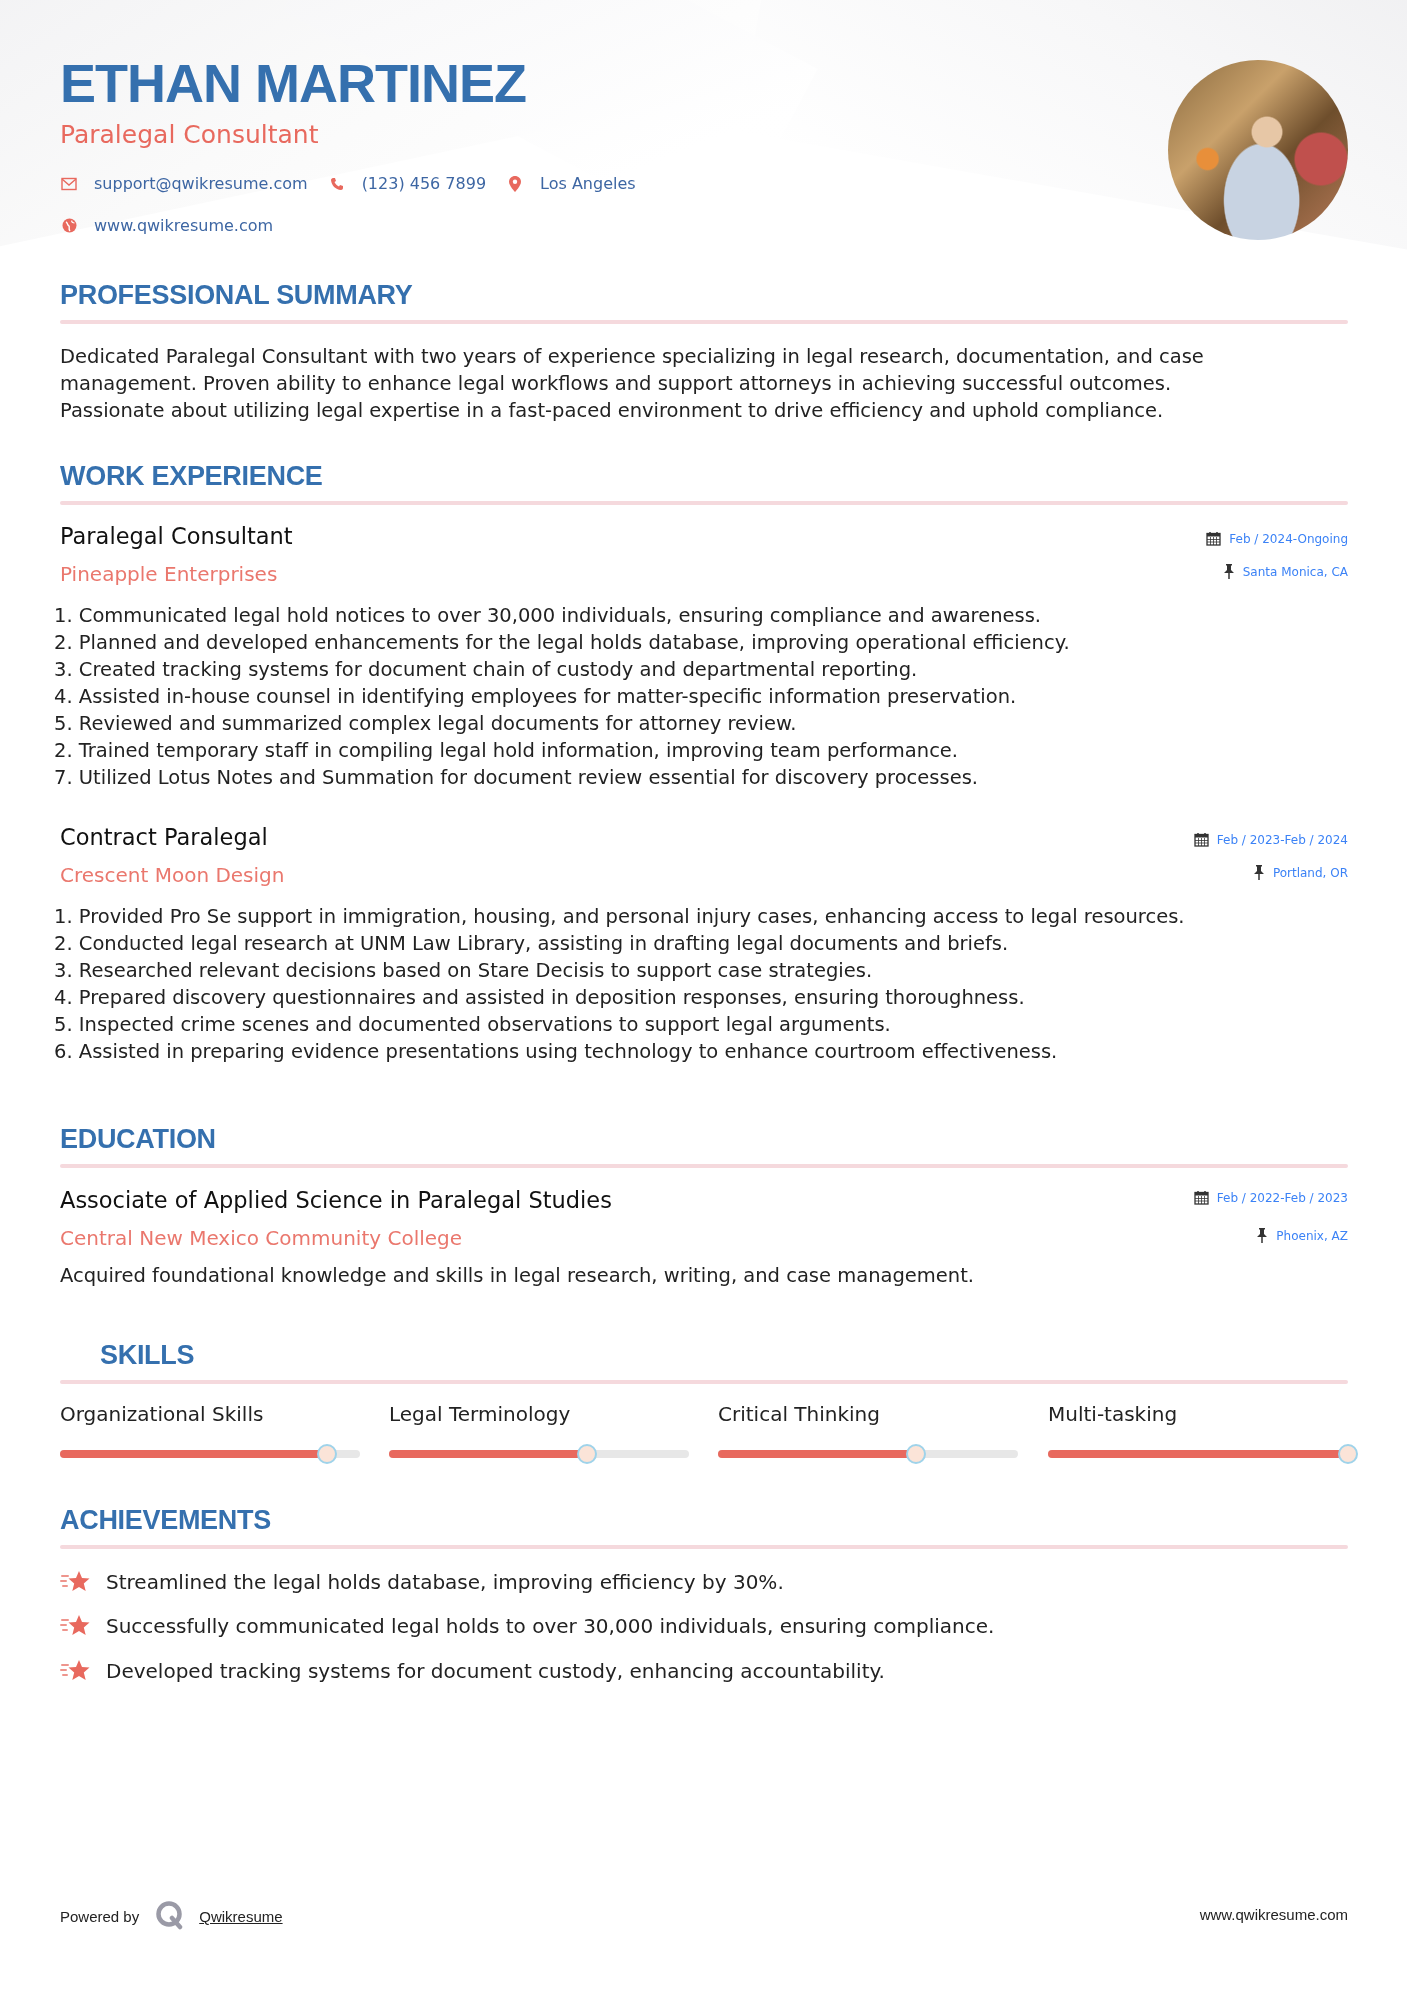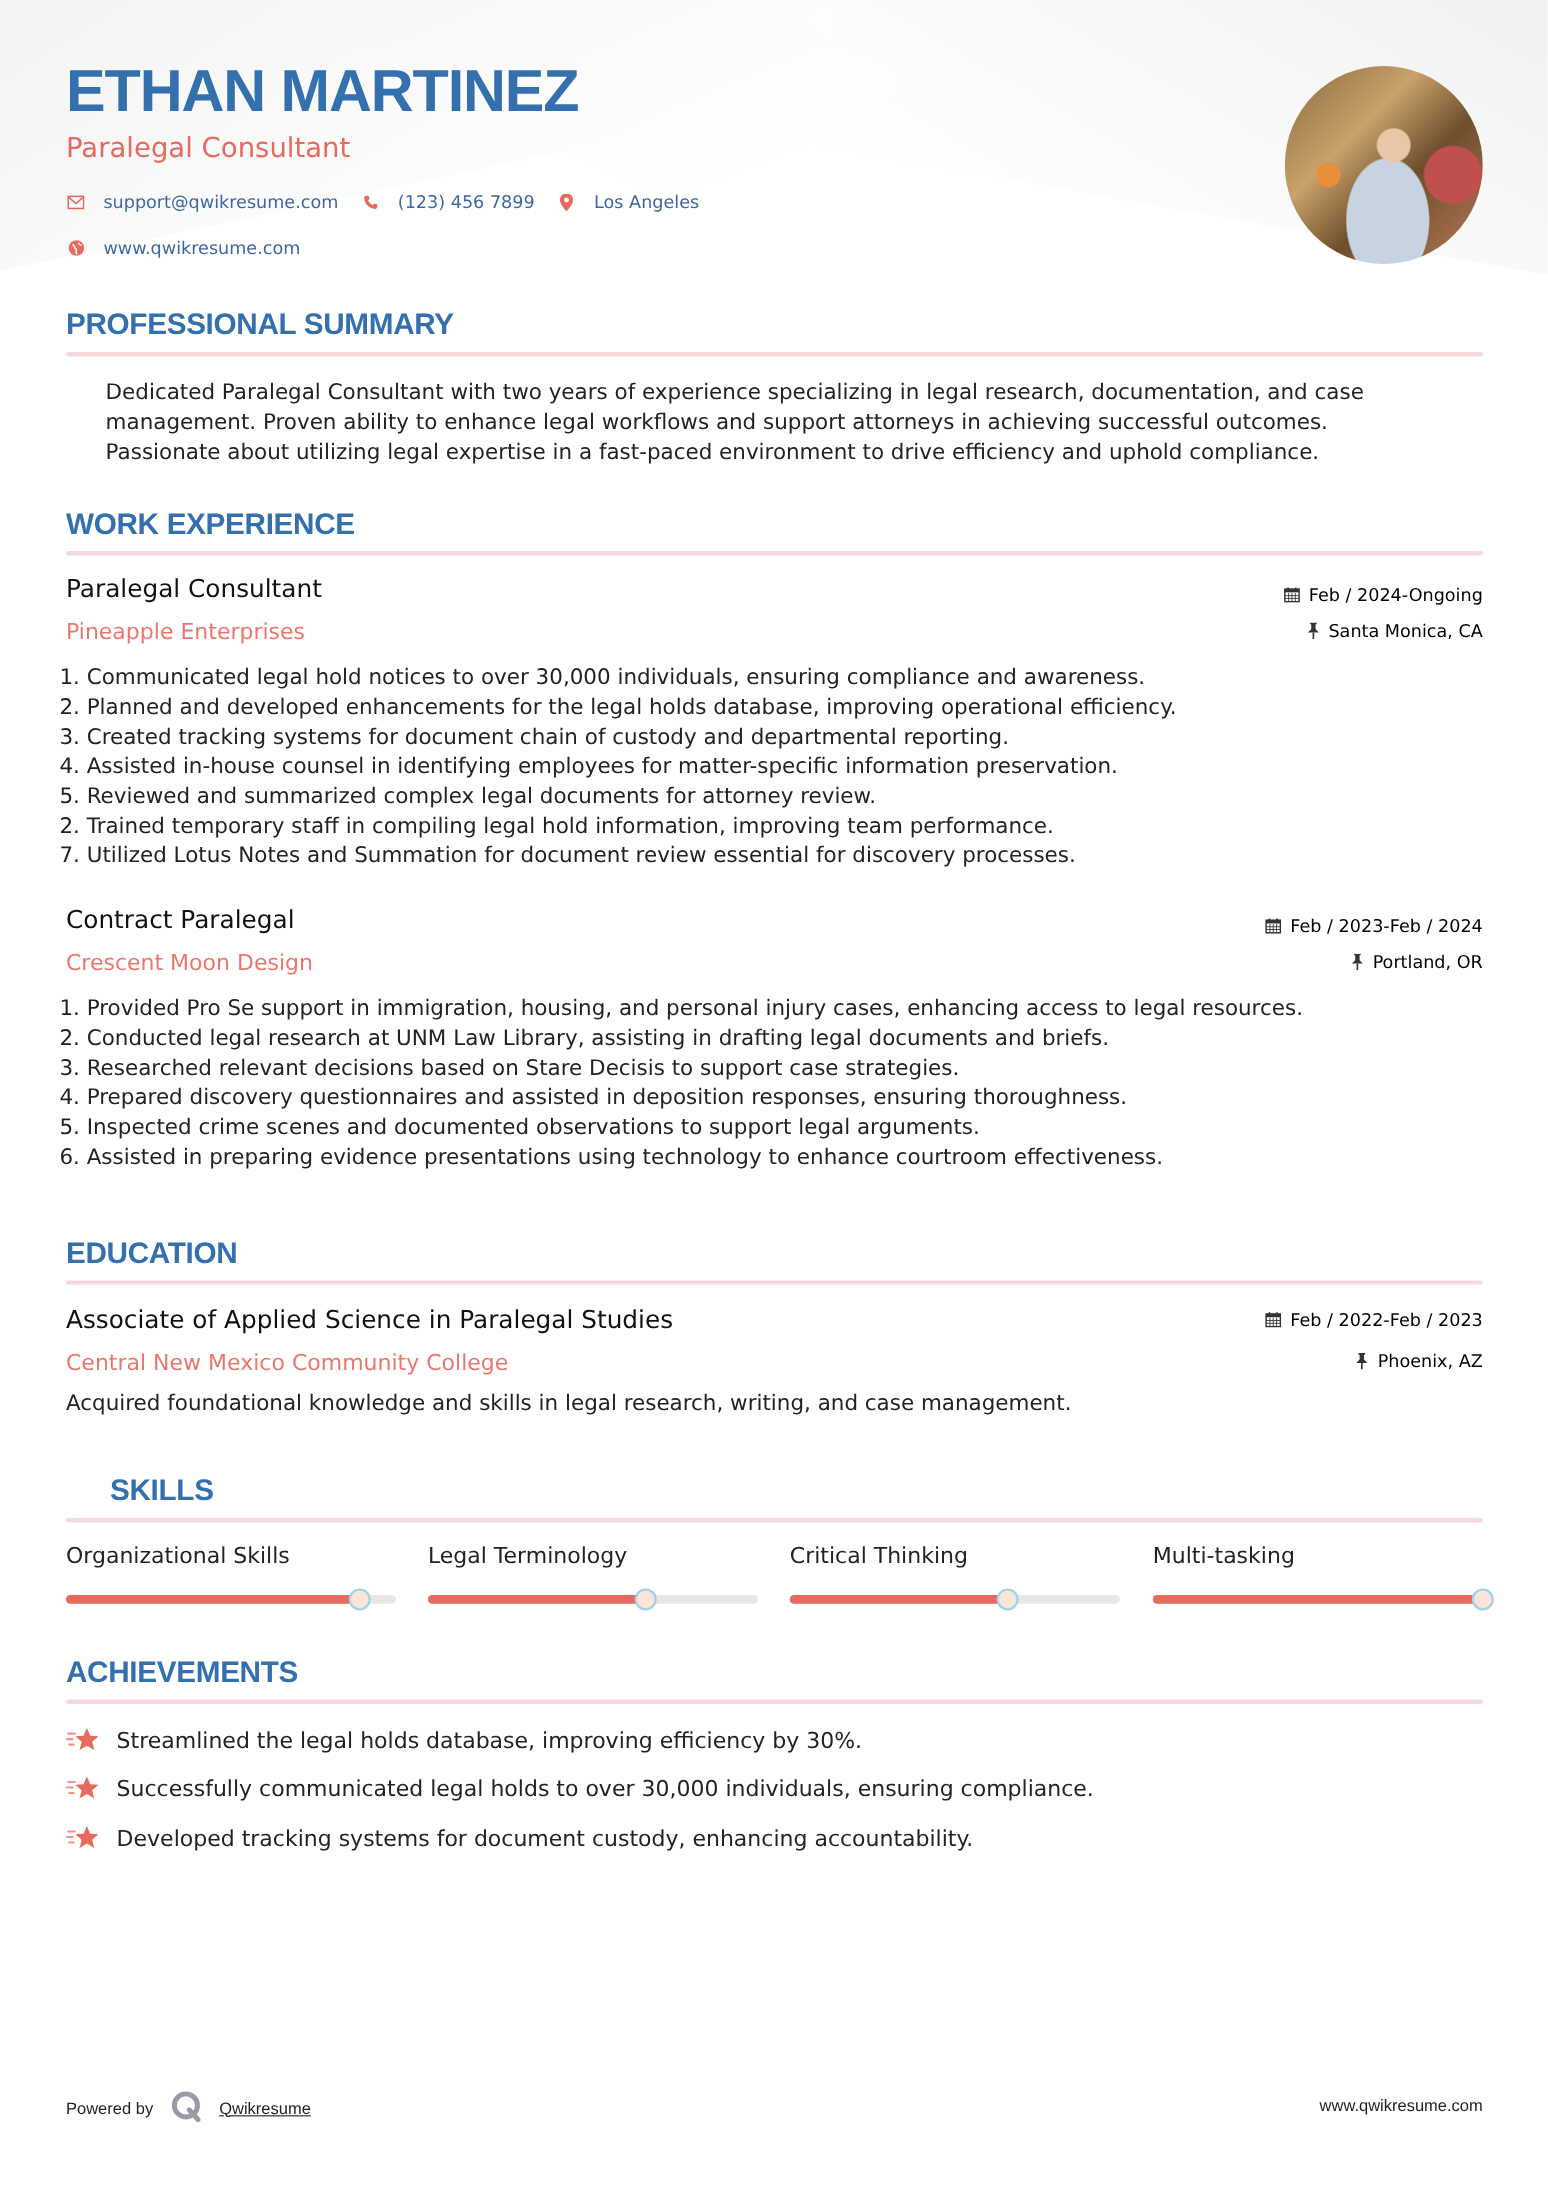--- a/index.html
+++ b/index.html
@@ -29,21 +29,21 @@
                        radial-gradient(circle at 22% 55%, #e88f3a 0 6%, transparent 7%),
                        linear-gradient(135deg, #8a6a3f 0%, #c9a16b 35%, #6e4e2c 60%, #b77a58 100%); }
 
   .section-head { left: 60px; font-family: "Liberation Sans", sans-serif; font-weight: 700; font-size: 27px; color: #3570ae; letter-spacing: -0.3px; }
   .rule { left: 60px; width: 1288px; height: 4px; background: #f5d9dd; border-radius: 2px; }
 
   .para { left: 60px; width: 1290px; font-size: 19.5px; line-height: 27px; color: #222; }
 
   .entry-title { left: 60px; font-size: 22.5px; color: #111; }
   .entry-org { left: 60px; font-size: 20px; color: #e8695e; opacity: .9; }
-  .meta { right: 59px; font-size: 16px; color: #000000; display: flex; align-items: center; justify-content: center; }
+  .meta { right: 59px; font-size: 12px; color: #3b82f6; display: flex; align-items: center; justify-content: center; }
   .meta .mi { margin-right: 8px; display: inline-flex; }
 
   .bullets { left: 54px; width: 1300px; font-size: 19.5px; line-height: 27px; color: #222; list-style: none; }
   .bullets li { white-space: nowrap; }
 
   .skill { width: 300px; }
   .skill-label { font-size: 20px; color: #222; }
   .skill-track { position: relative; margin-top: 24px; width: 300px; height: 8px; background: #e7e7e7; border-radius: 4px; }
   .skill-fill { position: absolute; left: 0; top: 0; height: 8px; background: #e8695e; border-radius: 4px; }
   .skill-knob { position: absolute; top: -6px; width: 20px; height: 20px; margin-left: -10px; border-radius: 50%; border: 2px solid #9fd3ea; background: #fbe4d8; }
@@ -106,21 +106,21 @@
           </svg>
       </span>
       <span>www.qwikresume.com</span>
     </span>
   </div>
 
   <div class="abs photo"></div>
 
   <div class="abs section-head" style="top:280px;">PROFESSIONAL SUMMARY</div>
   <div class="abs rule" style="top:320px;"></div>
-  <div class="abs para" style="top:343px;margin-left:36px;">
+  <div class="abs para" style="top:343px;">
     <div>Dedicated Paralegal Consultant with two years of experience specializing in legal research, documentation, and case</div>
     <div>management. Proven ability to enhance legal workflows and support attorneys in achieving successful outcomes.</div>
     <div>Passionate about utilizing legal expertise in a fast-paced environment to drive efficiency and uphold compliance.</div>
   </div>
 
   <div class="abs section-head" style="top:461px;">WORK EXPERIENCE</div>
   <div class="abs rule" style="top:501px;"></div>
 
   <div class="abs entry-title" style="top:523px;">Paralegal Consultant</div>
   <div class="abs entry-org" style="top:562px;">Pineapple Enterprises</div>

